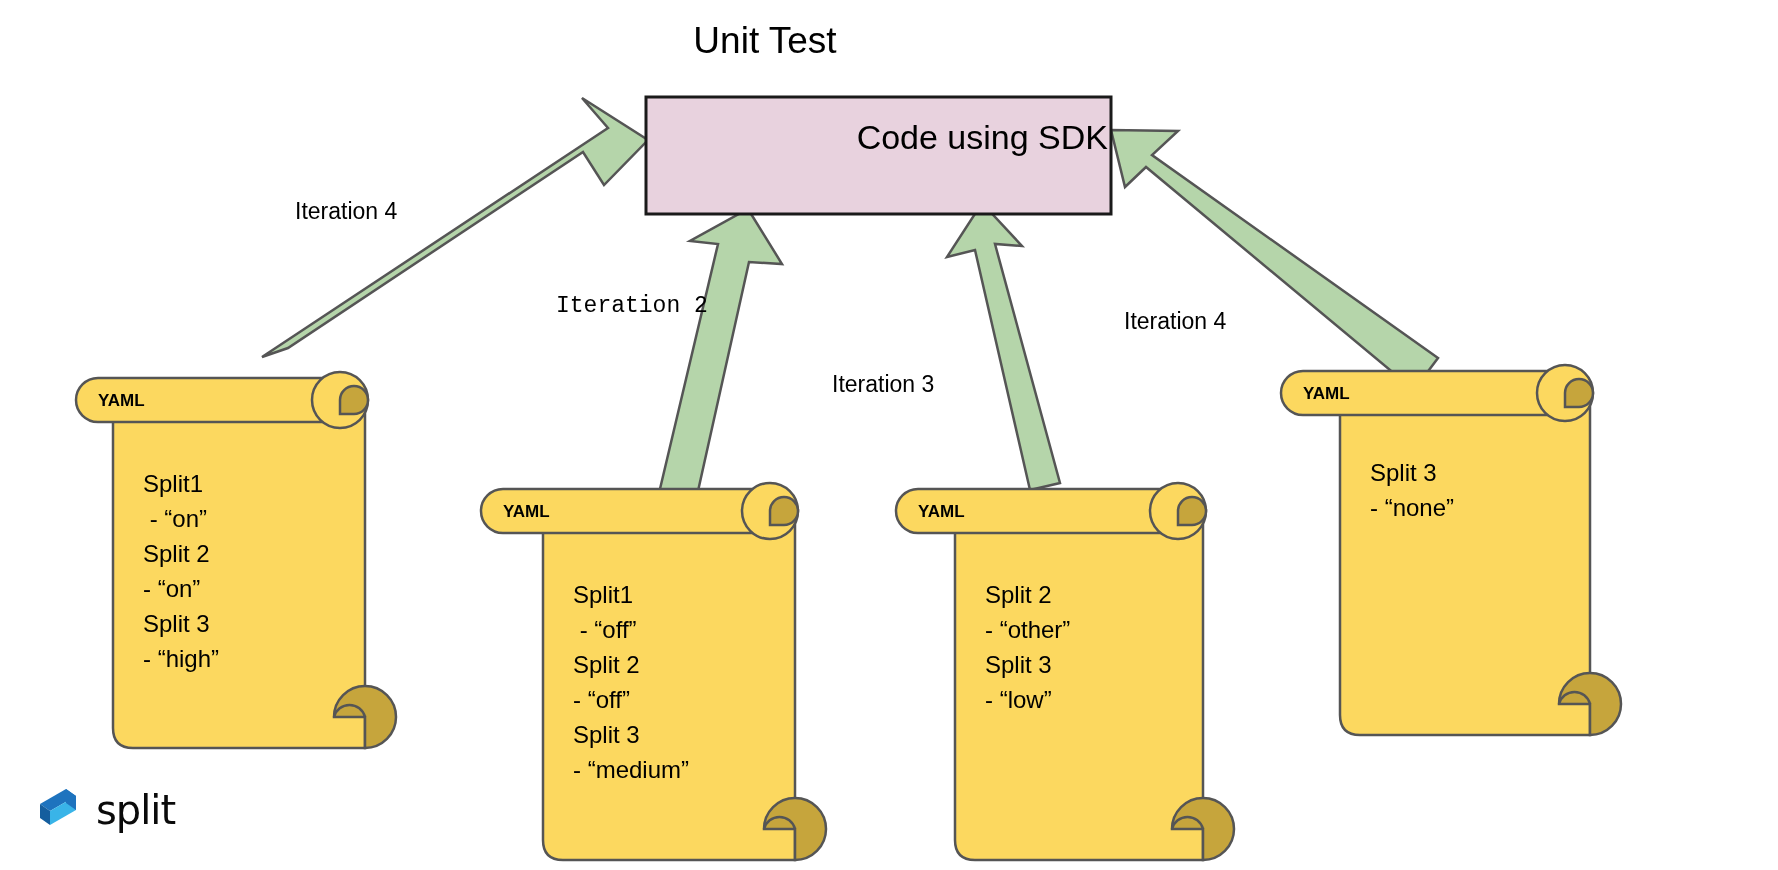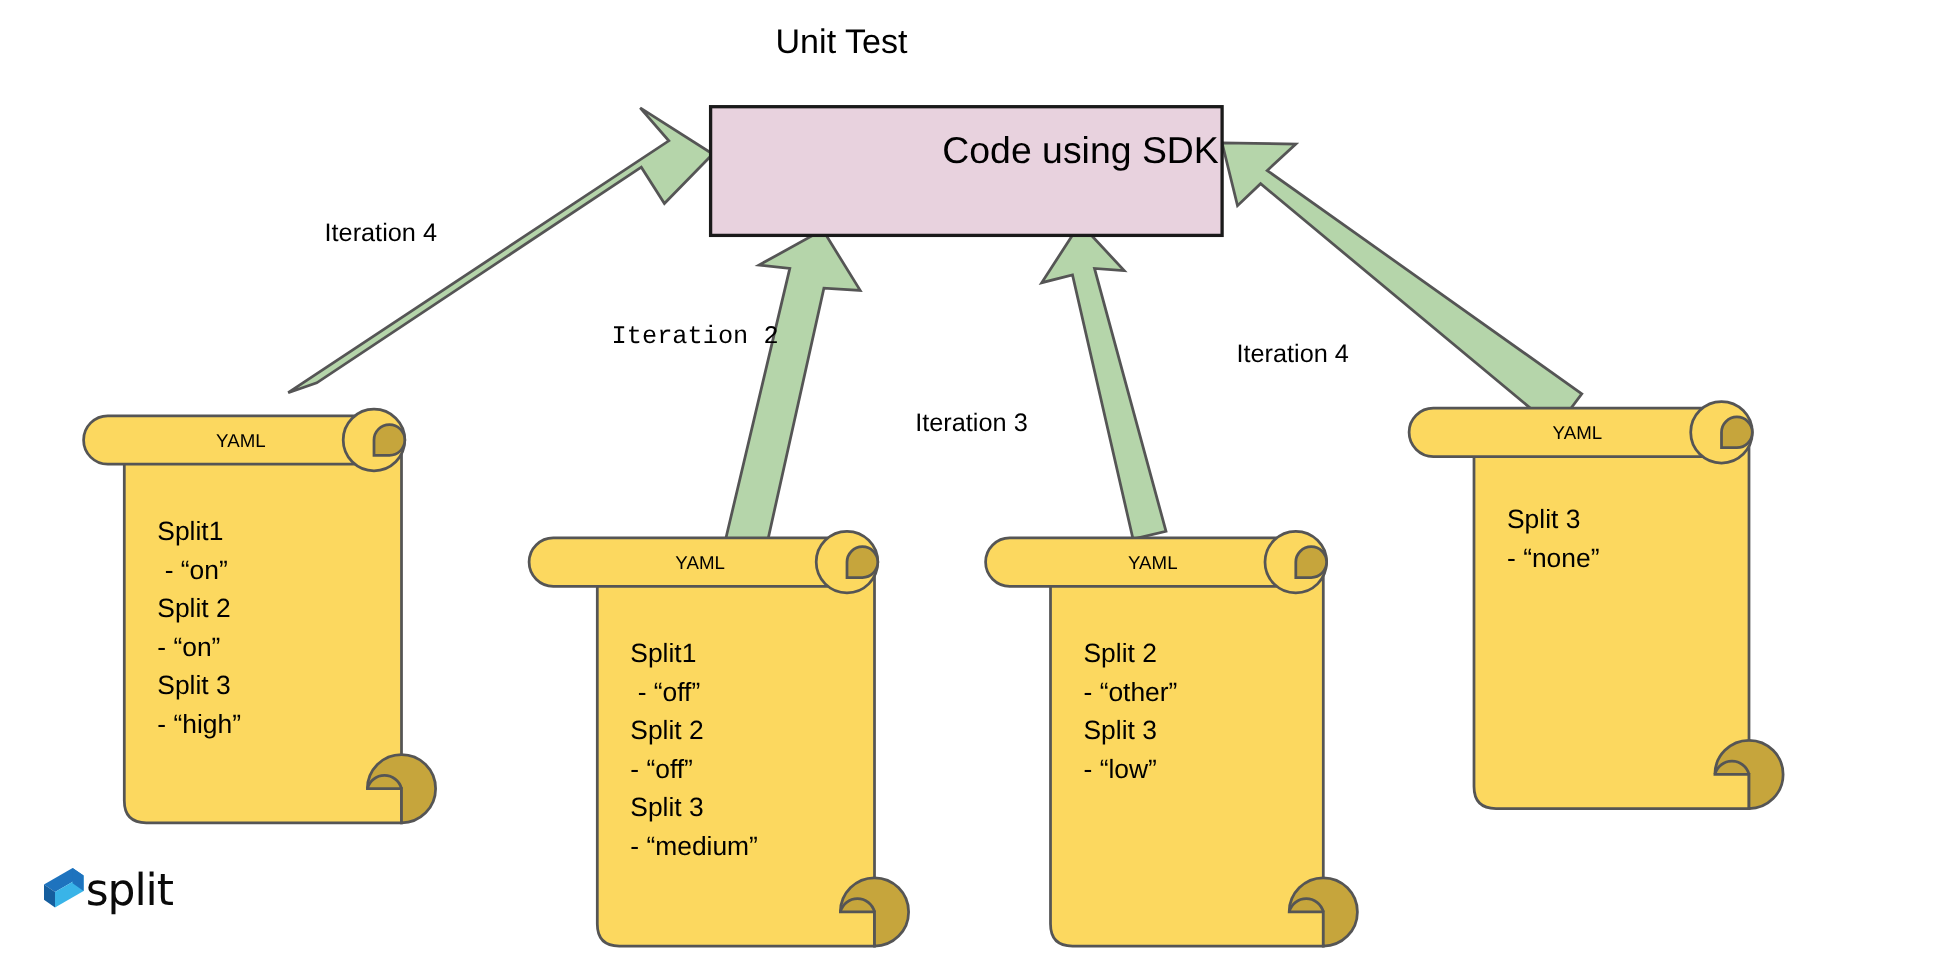--- a/index.html
+++ b/index.html
@@ -26,42 +26,41 @@
   }
 
   
   .txt {
     position: absolute;
     color: #000000;
     white-space: pre;
     line-height: 1.0;
   }
   .title-text {
-    font-size: 31px;
+    font-size: 37px;
     left: 0;
     top: 22px;
     width: 1530px;
     text-align: center;
   }
   .box-text {
     font-size: 34px;
     left: 648px;
     top: 120px;
     width: 460px;
     text-align: right;
   }
   .iter-label {
     font-size: 23px;
   }
   .yaml-title {
     position: absolute;
     font-size: 17px;
-    font-weight: normal;
+    font-weight: bold;
     color: #000000;
-    text-align: center;
     white-space: pre;
   }
   .scroll-body-text {
     position: absolute;
     font-size: 24px;
     color: #000000;
     line-height: 35px;
     white-space: pre;
   }
 
@@ -75,21 +74,21 @@
   }
   #split-logo .logo-mark {
     position: absolute;
     left: 0;
     top: 0;
     width: 48px;
     height: 48px;
   }
   #split-logo .logo-word {
     position: absolute;
-    left: 42px;
+    left: 60px;
     top: 2px;
     font-size: 40px;
     letter-spacing: -1px;
     color: #0a0a0a;
     font-family: "DejaVu Sans", sans-serif;
   }
 </style>
 </head>
 <body>
 

